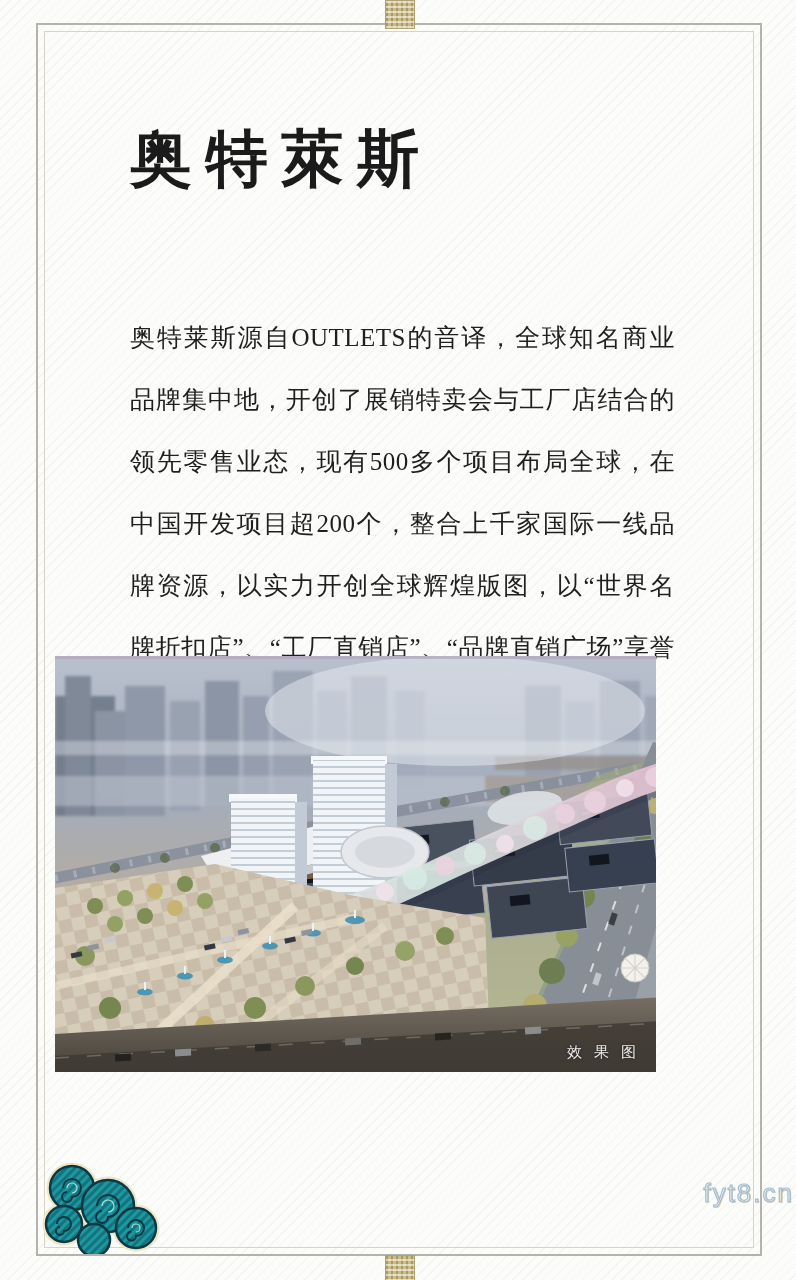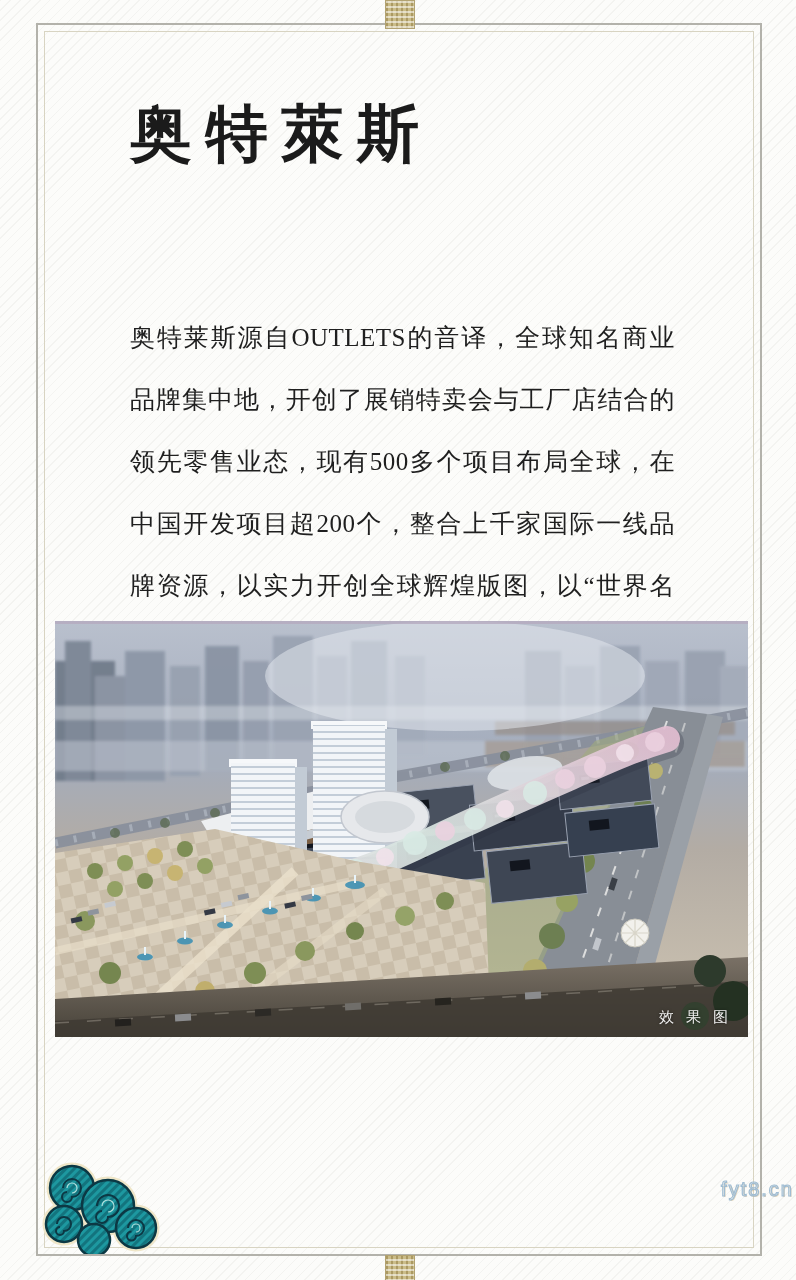--- a/index.html
+++ b/index.html
@@ -21,50 +21,50 @@
     position:absolute;left:385px;width:28px;height:27px;
     background-color:#cbbd8a;
     background-image:
       repeating-linear-gradient(0deg, rgba(255,255,255,0.55) 0 2px, transparent 2px 5px),
       repeating-linear-gradient(90deg, rgba(140,118,58,0.5) 0 2px, transparent 2px 5px);
     border:1px solid #b2a271;
   }
   .knot-top{top:0;}
   .knot-bottom{top:1255px;height:25px;}
   .title-block{
-    position:absolute;left:130px;top:96px;color:#1b1b1b;
+    position:absolute;left:130px;top:121px;color:#1b1b1b;
   }
   .title-line{
     font-weight:bold;font-size:62px;line-height:76px;white-space:nowrap;
   }
   .title-line1{letter-spacing:0.22em;}
   .title-line2{letter-spacing:0.10em;}
   .body-paragraph{
     position:absolute;left:130px;top:282px;width:545px;
     font-size:25px;line-height:62px;color:#1f1f1f;
     text-align:justify;text-justify:inter-ideograph;letter-spacing:0.5px;
   }
   .photo{
-    position:absolute;left:55px;top:621px;width:693px;height:416px;
+    position:absolute;left:55px;top:656px;width:601px;height:416px;
     overflow:hidden;background:#14532d;
   }
   .photo svg{display:block;width:693px;height:416px;}
   .photo-caption{
     position:absolute;right:8px;bottom:10px;
     color:#f0f0f0;font-size:15px;letter-spacing:12px;
     font-family:"Liberation Sans","DejaVu Sans",sans-serif;
     text-shadow:0 0 3px rgba(0,0,0,0.6);
   }
   .cloud-ornament{
     position:absolute;left:36px;top:1154px;width:134px;height:100px;
   }
   .watermark{
     position:absolute;right:2px;top:1178px;
     font-family:"Liberation Sans","DejaVu Sans",sans-serif;
-    font-size:20px;letter-spacing:2px;
+    font-size:26px;letter-spacing:2px;
     color:rgba(255,255,255,0.12);
     -webkit-text-stroke:1.2px #9fbcd2;
     text-shadow:1px 1px 0 rgba(196,148,77,0.35);
   }
 </style>
 </head>
 <body>
 
 <div class="outer-frame"></div>
 <div class="inner-frame"></div>

